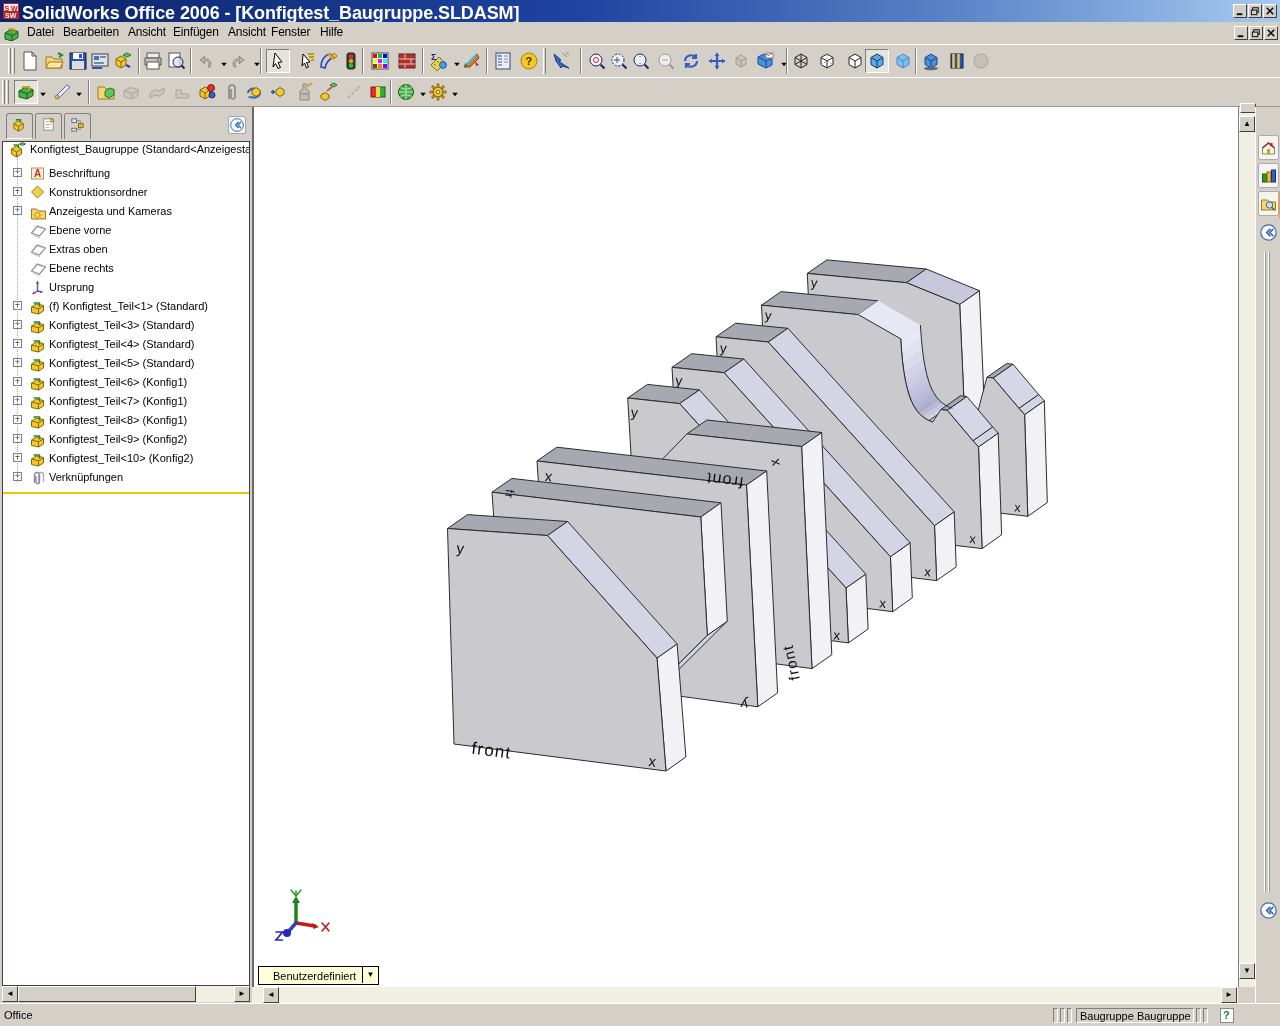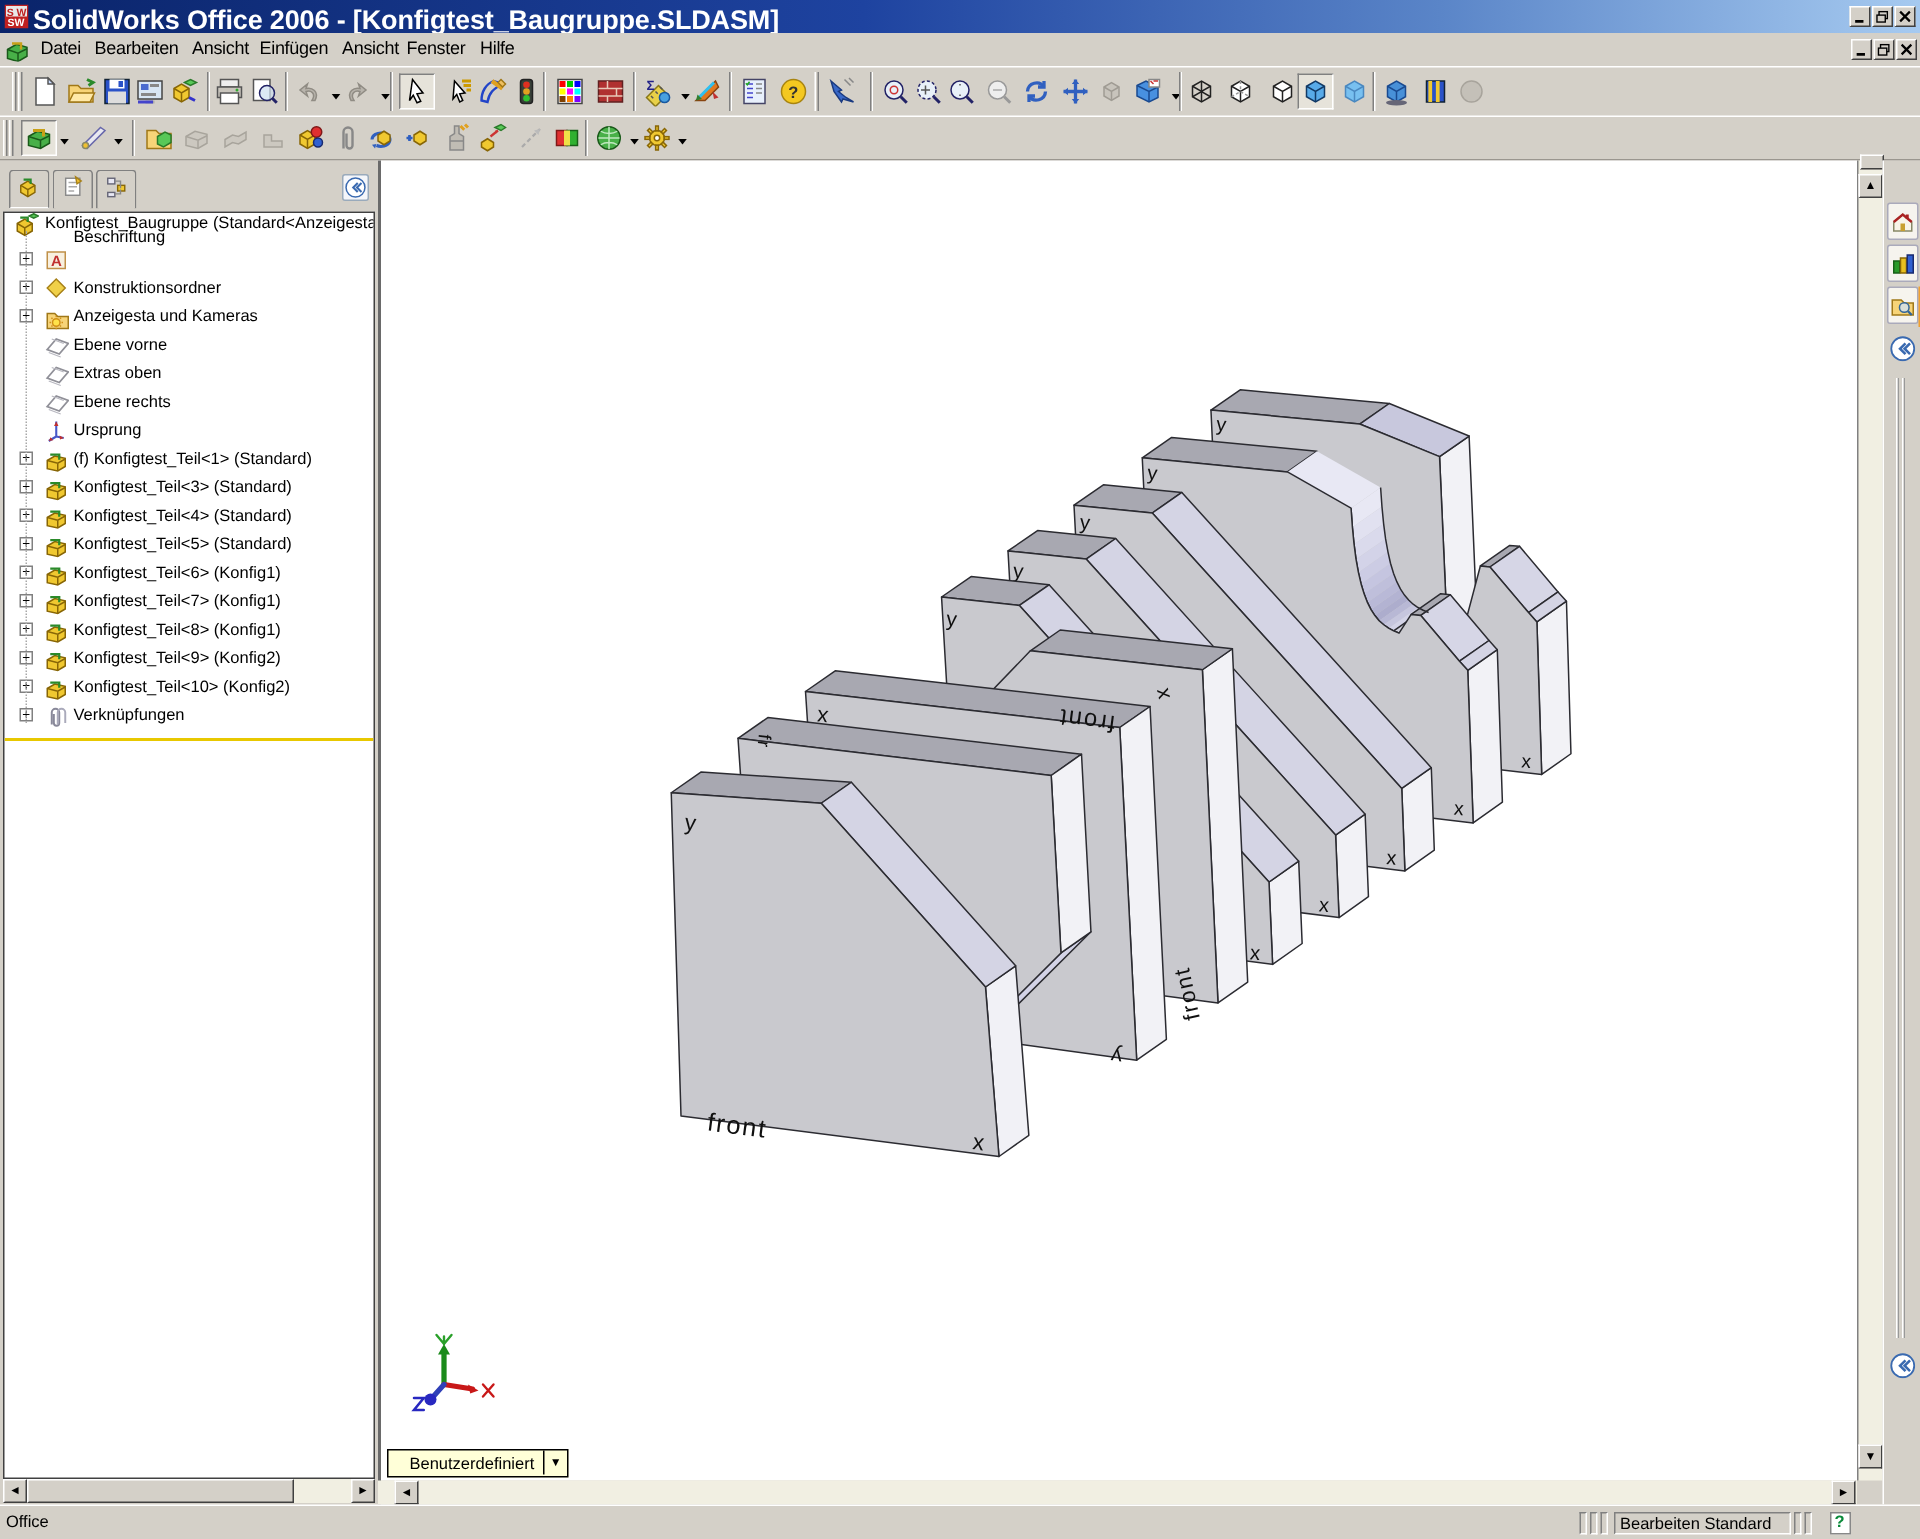--- a/index.html
+++ b/index.html
@@ -409,21 +409,21 @@
         <path d="M2 8l5 3 5-3M7 11v5" fill="none" stroke="#886606"></path>
         <path d="M4 4h5v3" fill="none" stroke="#2a8a2a" stroke-width="1.5"></path>
         <path d="M10 3l3-1.5 3 1.5-3 1.5z" fill="#58c858" stroke="#2a7a2a"></path>
       </svg>
       <div class="trow" style="left:27px;top:1px">Konfigtest_Baugruppe  (Standard&lt;Anzeigesta</div>
       <div class="plus" style="left:10px;top:26px">+</div>
       <svg class="abs" style="left:26px;top:23px" width="17" height="17" viewBox="0 0 16 17">
         <rect x="2" y="3" width="12" height="11" fill="#f8f0e0" stroke="#c09048"></rect>
         <text x="4.5" y="12" font-size="10" font-weight="bold" fill="#c03030">A</text>
       </svg>
-      <div class="trow" style="left:46px;top:10px">Beschriftung</div>
+      <div class="trow" style="left:46px;top:25px">Beschriftung</div>
       <div class="plus" style="left:10px;top:45px">+</div>
       <svg class="abs" style="left:26px;top:42px" width="17" height="17" viewBox="0 0 16 17">
         <path d="M8 2l6 6-6 6-6-6z" fill="#f0d048" stroke="#a8821a"></path>
       </svg>
       <div class="trow" style="left:46px;top:44px">Konstruktionsordner</div>
       <div class="plus" style="left:10px;top:64px">+</div>
       <svg class="abs" style="left:26px;top:61px" width="17" height="17" viewBox="0 0 16 17">
         <path d="M2 6h5l2 2h7v8H2z" fill="#f7d478" stroke="#a07818"></path>
         <circle cx="8" cy="12" r="2.5" fill="#ffe24a" stroke="#d09018"></circle>
         <path d="M8 8.5v-1M8 16.5v-1M4.5 12h-1M12.5 12h-1M5.5 9.5l-.7-.7M11.2 14.7l-.7-.7M10.5 9.5l.7-.7M4.8 14.7l.7-.7" stroke="#d09018"></path>
@@ -680,18 +680,18 @@
       <circle cx="7" cy="7" r="6.3" fill="#fff" stroke="#3a6ab0"></circle>
       <path d="M8.5 4L5.5 7l3 3M11 4L8 7l3 3" fill="none" stroke="#3a6ab0" stroke-width="1.4"></path>
     </svg>
   </div>
 <div class="abs statusbar">
     <span class="abs" style="left:4px;top:5px">Office</span>
     <div class="abs sunken" style="left:1053px;top:4px;width:5px;height:15px"></div>
     <div class="abs sunken" style="left:1060px;top:4px;width:5px;height:15px"></div>
     <div class="abs sunken" style="left:1067px;top:4px;width:5px;height:15px"></div>
     <div class="abs sunken" style="left:1076px;top:4px;width:118px;height:15px">
-      <span class="abs" style="left:3px;top:1px">Bearbeiten Standard</span>
+      <span class="abs" style="left:3px;top:1px">Baugruppe Baugruppe</span>
     </div>
     <div class="abs sunken" style="left:1196px;top:4px;width:5px;height:15px"></div>
     <div class="abs sunken" style="left:1203px;top:4px;width:5px;height:15px"></div>
     <div class="abs" style="left:1220px;top:4px;width:14px;height:15px;background:#fff;border:1px solid #888"></div>
     <span class="abs" style="left:1223px;top:5px;color:#0a8a3a;font-weight:bold;font-size:11px">?</span>
   </div>
 </body></html>

